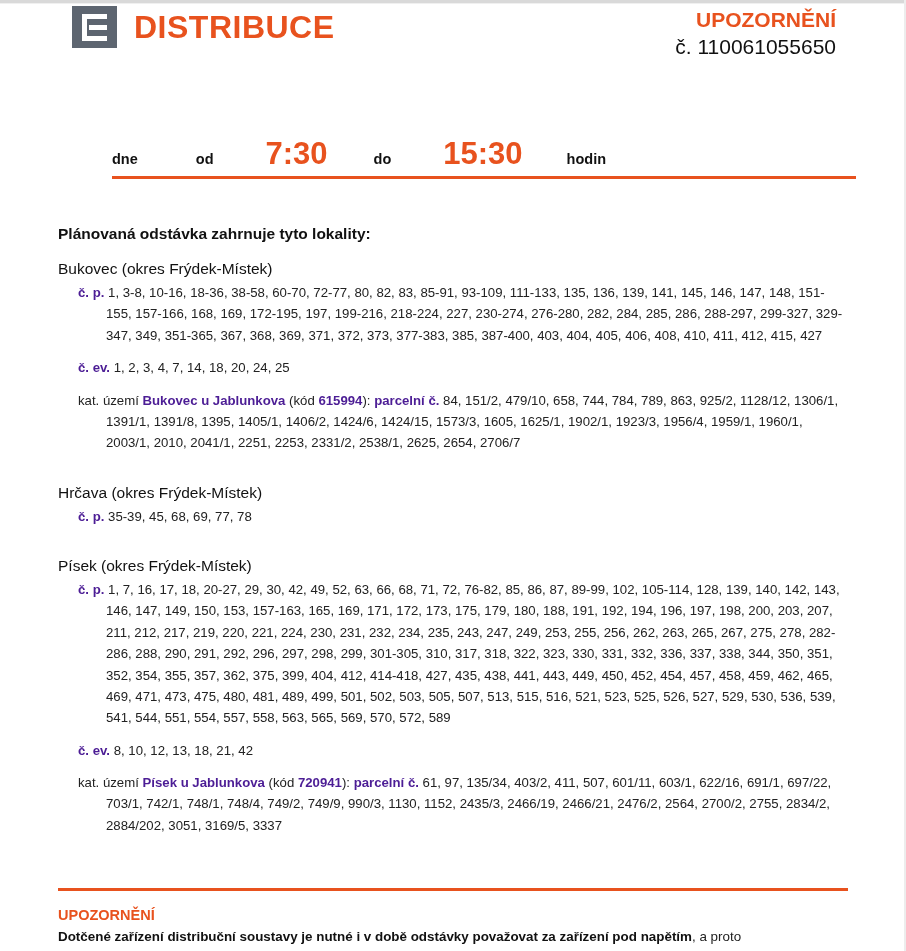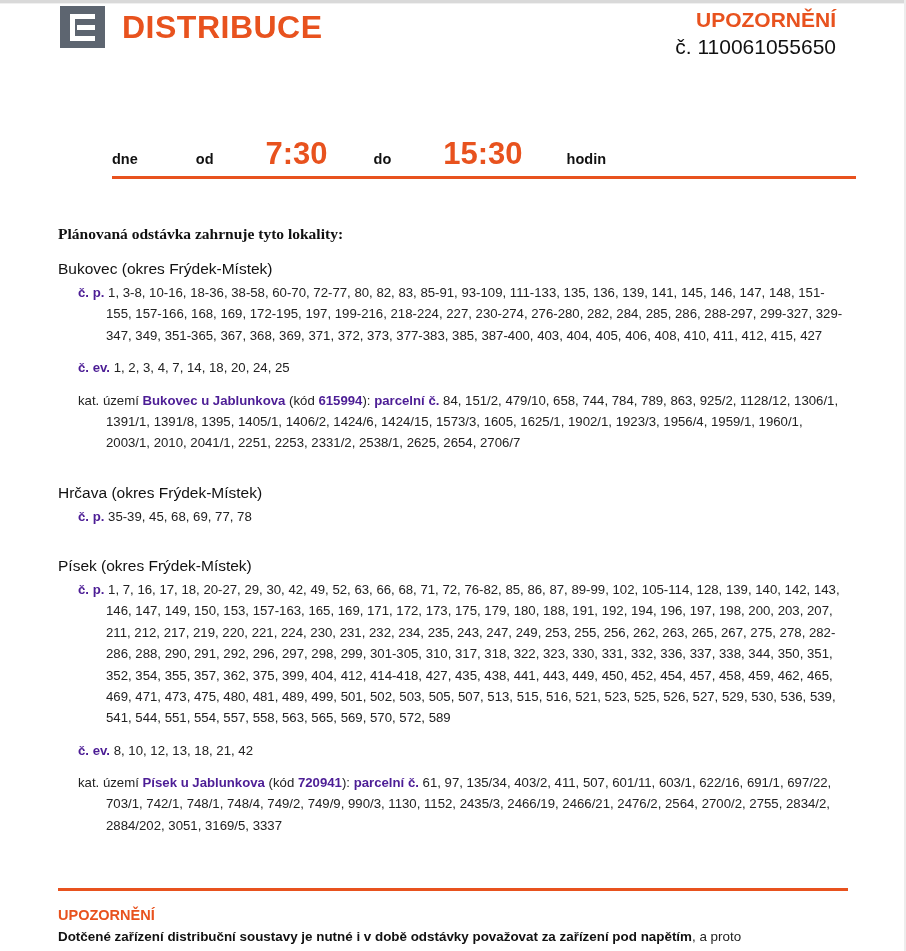--- a/index.html
+++ b/index.html
@@ -41,21 +41,21 @@
   
   .header {
     position: absolute;
     top: 4px;
     left: 0;
     width: 906px;
     height: 104px;
   }
   .brand {
     position: absolute;
-    left: 60px;
+    left: 72px;
     top: 2px;
     display: flex;
     align-items: center;
   }
   .logo-mark {
     width: 45px;
     height: 42px;
     background: #5d6570;
     position: relative;
     flex: 0 0 auto;
@@ -146,21 +146,20 @@
     position: absolute;
     left: 58px;
     top: 225px;
     width: 790px;
   }
   .intro {
     font-size: 15.5px;
     font-weight: bold;
     color: #111111;
     margin-bottom: 17px;
-    font-family: Liberation Serif, serif;
   }
   .locality { margin-bottom: 12px; }
   .loc-head {
     font-size: 15.5px;
     color: #111111;
     margin-bottom: 4px;
   }
   .loc-head .loc-name { font-weight: normal; }
   .loc-head .loc-district { font-weight: normal; }
   .detail {

